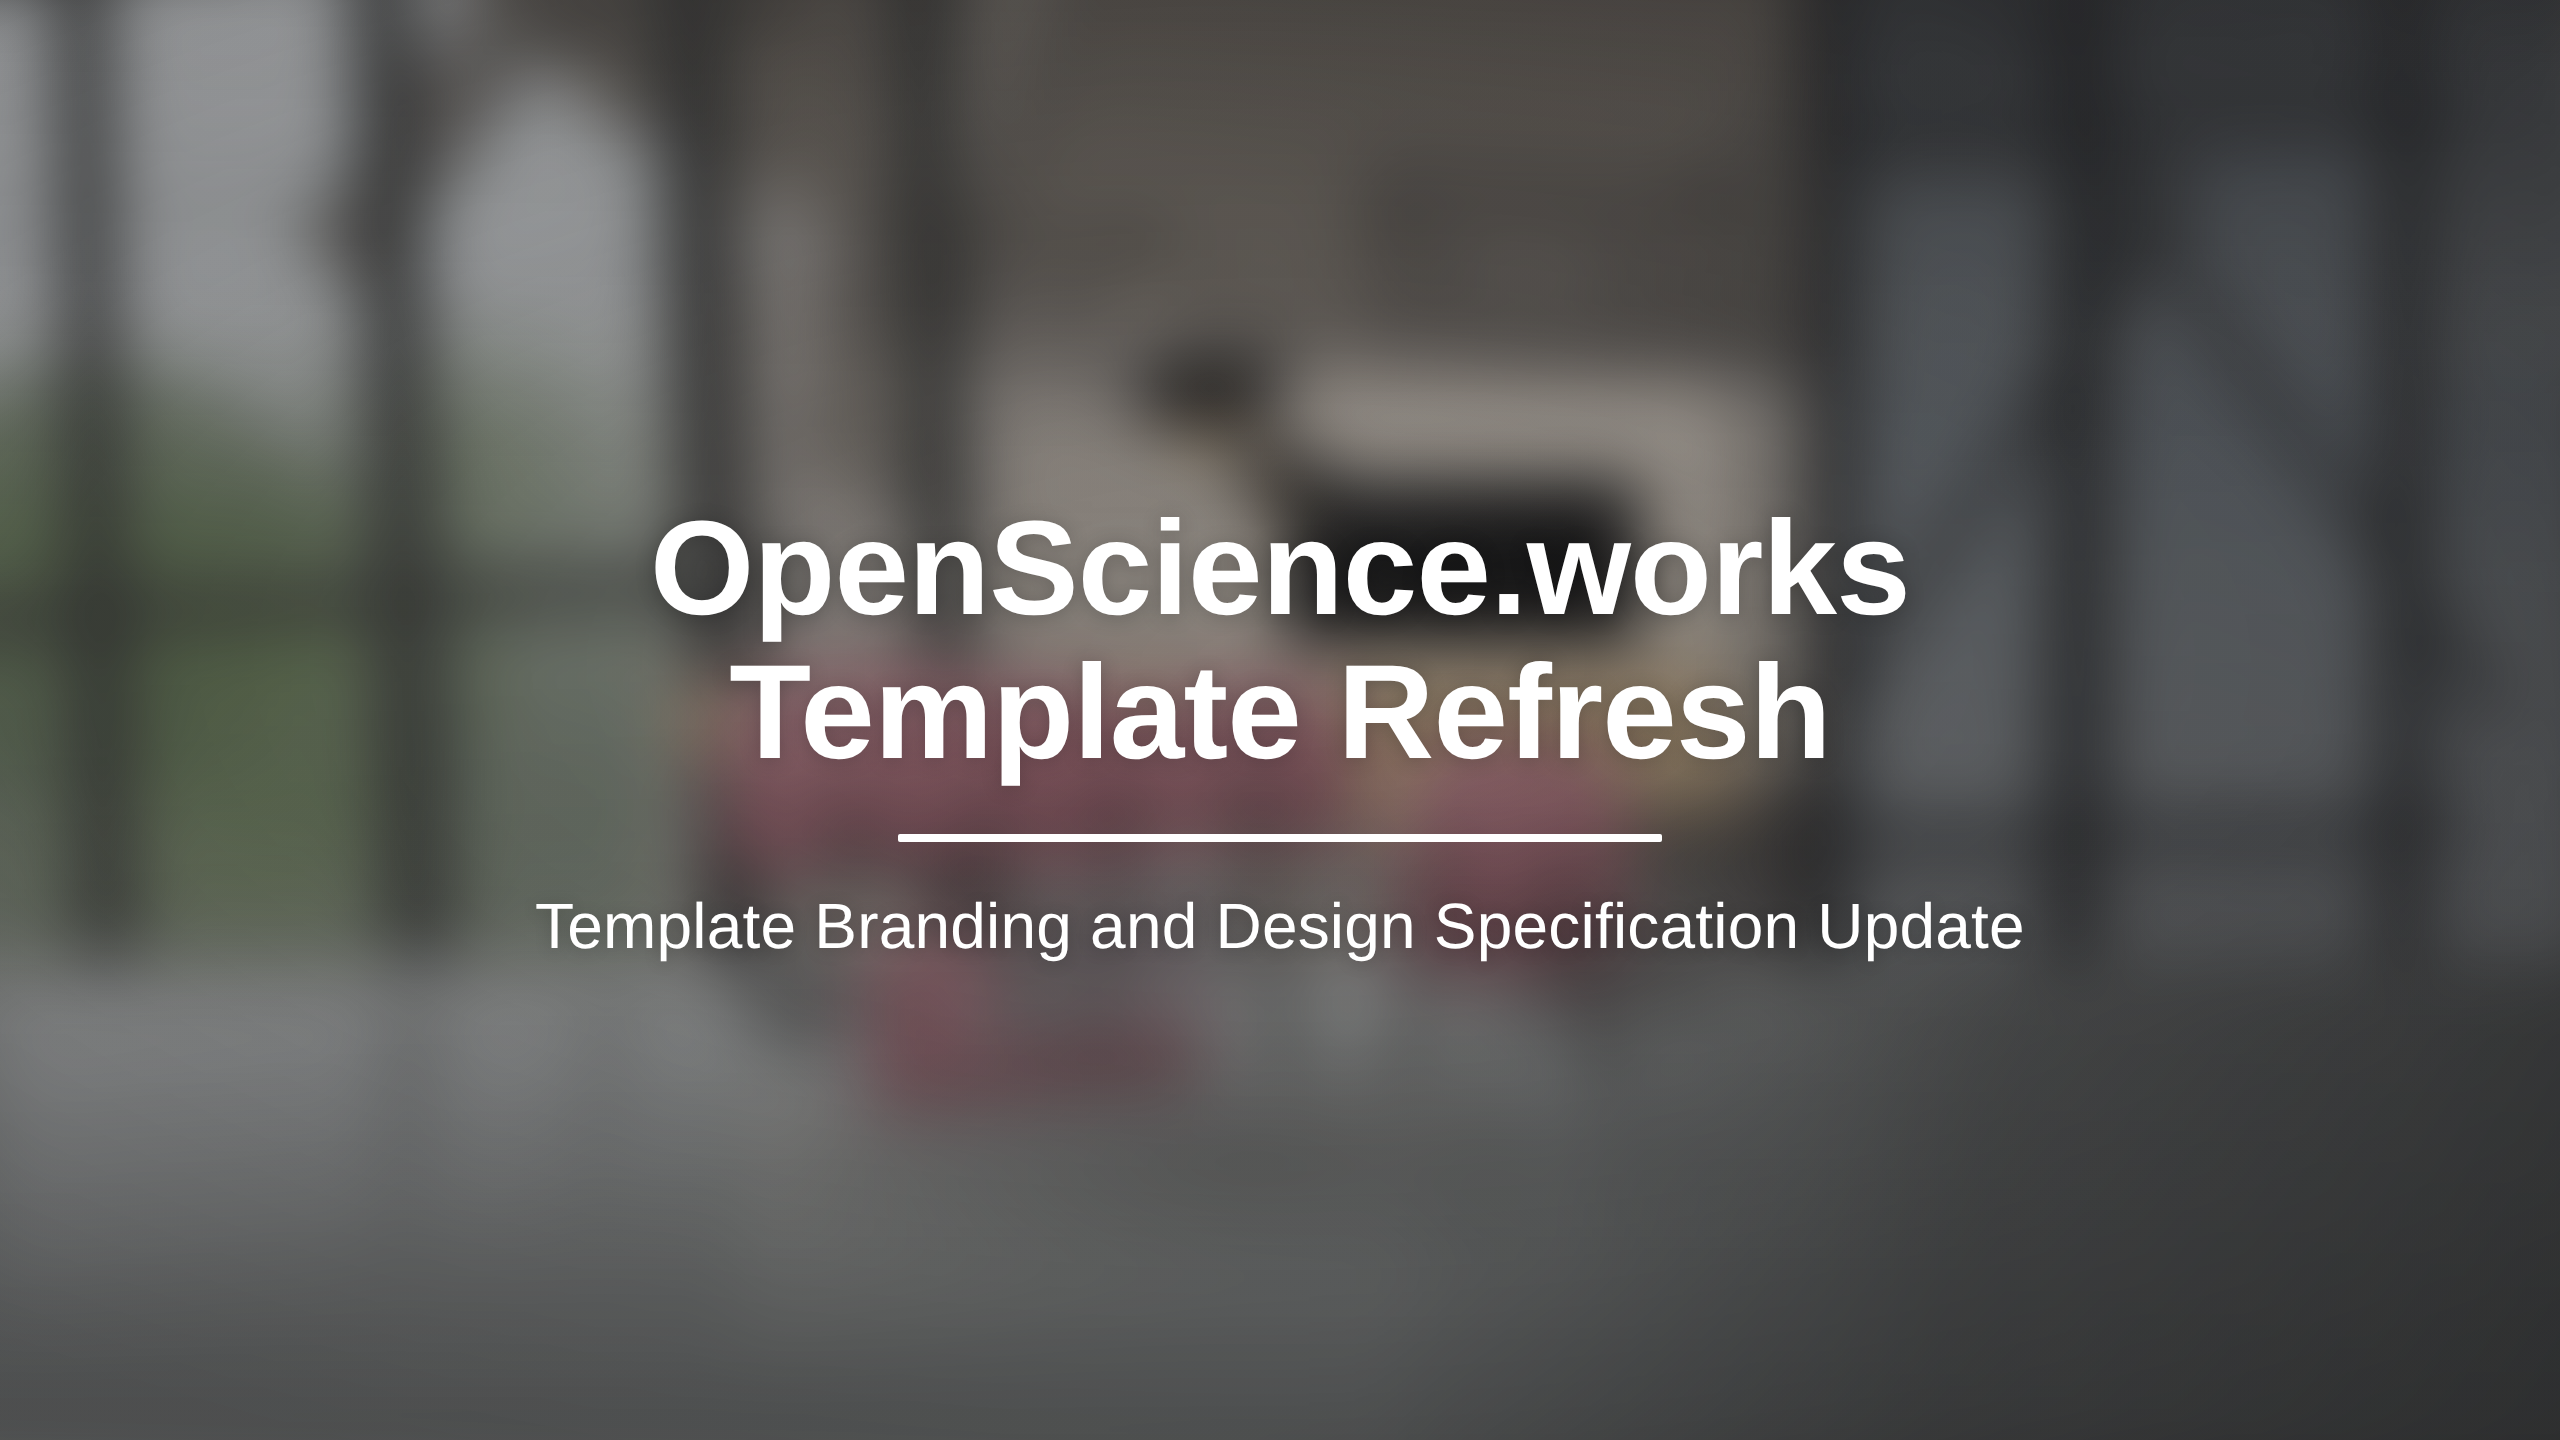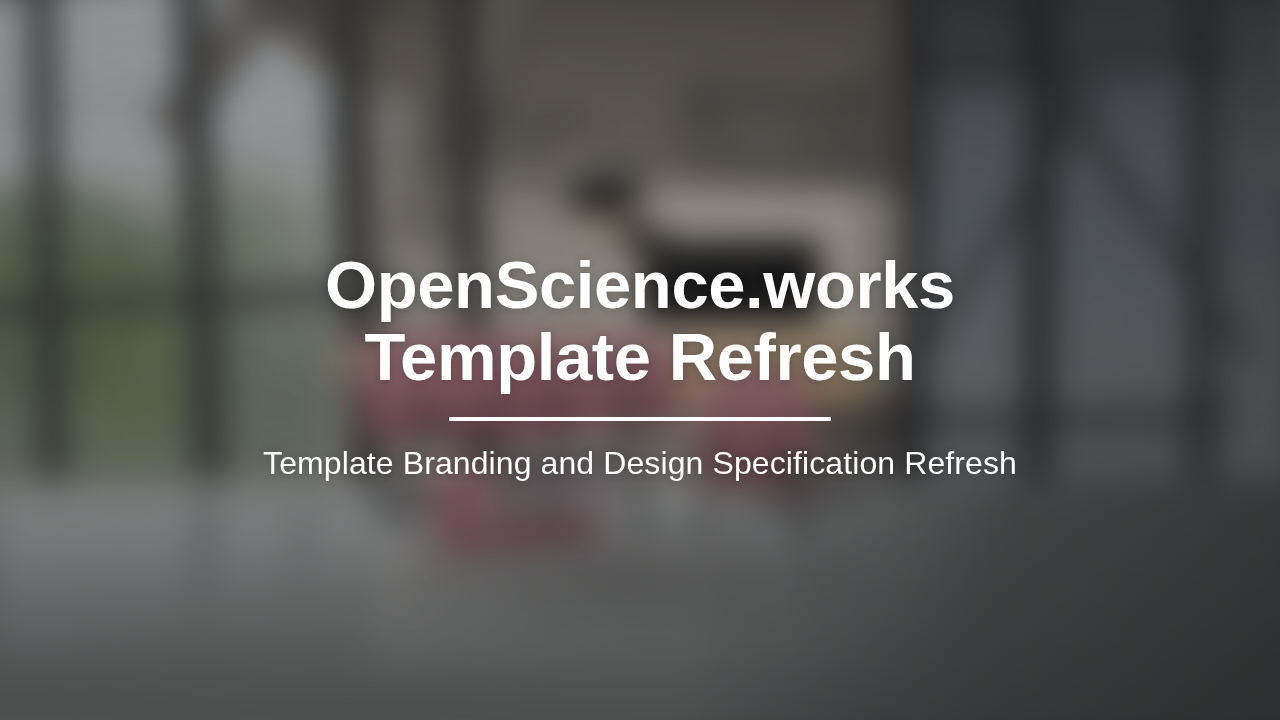--- a/index.html
+++ b/index.html
@@ -487,16 +487,16 @@
     <div class="layer leg lg-11"></div>
     <div class="layer leg lg-12"></div>
     <div class="layer floor-shadow"></div>
   </div>
 
   <div class="scrim"></div>
 
   <div class="content">
     <h1 class="title">OpenScience.works Template Refresh</h1>
     <div class="rule"></div>
-    <p class="subtitle">Template Branding and Design Specification Refresh</p>
+    <p class="subtitle">Template Branding and Design Specification Update</p>
   </div>
 
 </div>
 
 </body></html>

